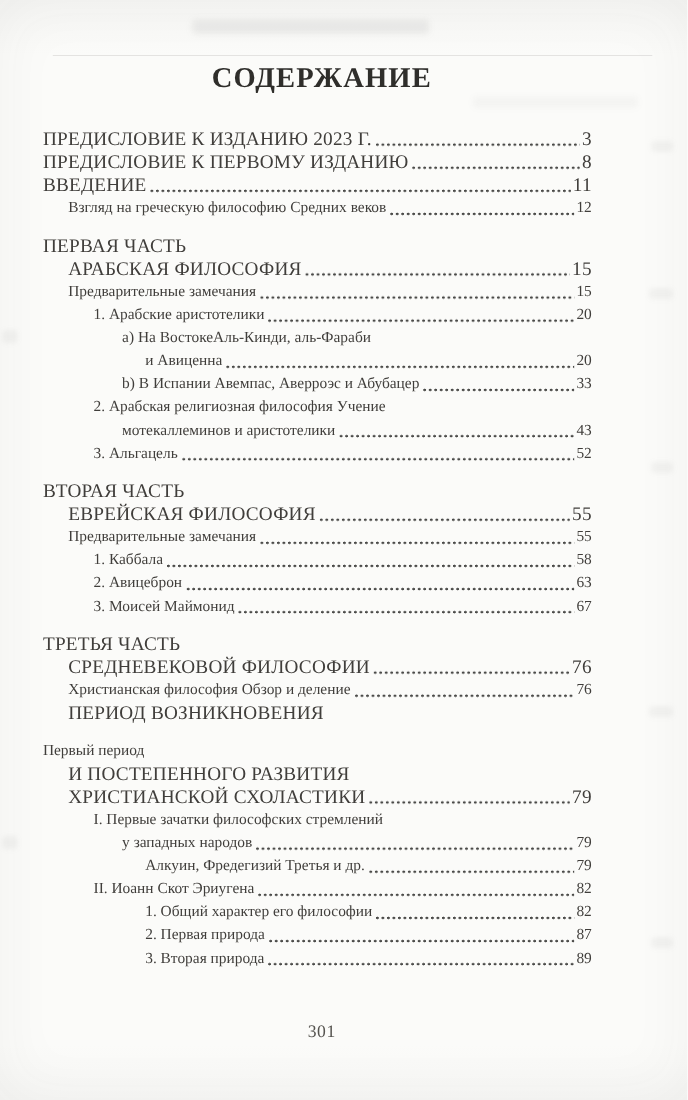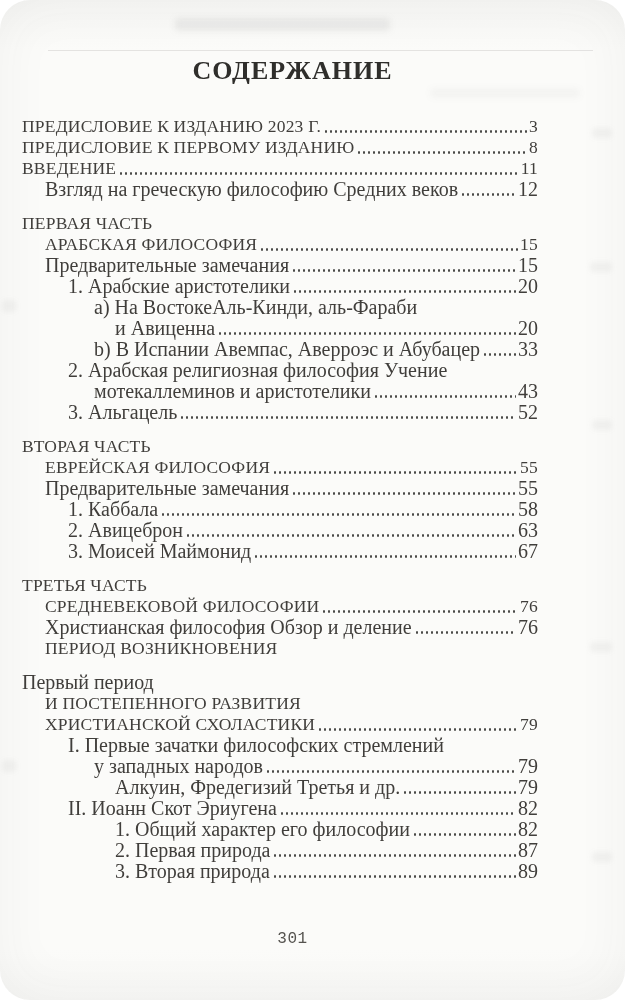--- a/index.html
+++ b/index.html
@@ -14,21 +14,20 @@
     font-family:"Liberation Serif","DejaVu Serif",serif;
   }
   .page-scan{
     position:relative;
     width:625px;height:1000px;
     background:
       linear-gradient(180deg, #f6f6f4 0%, var(--paper) 5%, var(--paper) 95%, #f7f7f5 100%);
     box-shadow: inset 0 0 55px rgba(60,60,55,0.05);
     overflow:hidden;
     color:var(--ink);
-    border-radius:30px;
   }
   
   .artifact{position:absolute;pointer-events:none;}
   .smudge{
     background:rgba(110,108,104,0.10);
     filter:blur(3px);
     border-radius:3px;
   }
   .bleed-line{
     border-top:1px solid rgba(90,88,84,0.14);
@@ -53,49 +52,48 @@
   .toc{
     position:absolute;
     top:116px;
     left:22px;
     width:516px;
   }
   .row{
     display:flex;
     min-height:21px;
     line-height:21px;
-    font-size:20px;
+    font-size:14px;
   }
   .row.caps{font-size:17.5px; letter-spacing:0.2px;}
   .row.gap{margin-top:13px;}
   .i0{padding-left:0;}
   .i1{padding-left:23px;}
   .i2{padding-left:46px;}
   .i3{padding-left:72px;}
   .i4{padding-left:93px;align-items:flex-end;}
-  .label{white-space:nowrap;}
+  .label{white-space:nowrap;margin-left:17px;}
   .leader{
     flex:1 1 auto;
     align-self:flex-end;
     height:5px;
     margin:0 2px 3px 3px;
     background-image:radial-gradient(circle at 2px 2.5px, var(--dots) 1px, rgba(0,0,0,0) 1.4px);
     background-size:5px 5px;
     background-repeat:repeat-x;
   }
   .pagenum{white-space:nowrap;}
 
   .folio{
     position:absolute;
     bottom:52px;left:0;right:40px;
     text-align:center;
     font-size:16px;
     color:#55534f;
     letter-spacing:0.5px;
-    font-family:Liberation Mono, monospace;
   }
 </style>
 </head>
 <body>
 
 <div class="page-scan">
 
   <div class="artifact smudge" style="top:18px;left:175px;width:215px;height:13px;"></div>
   <div class="artifact bleed-line" style="top:50px;left:48px;width:545px;"></div>
   <div class="artifact smudge" style="top:88px;left:430px;width:150px;height:10px;opacity:.5;"></div>

